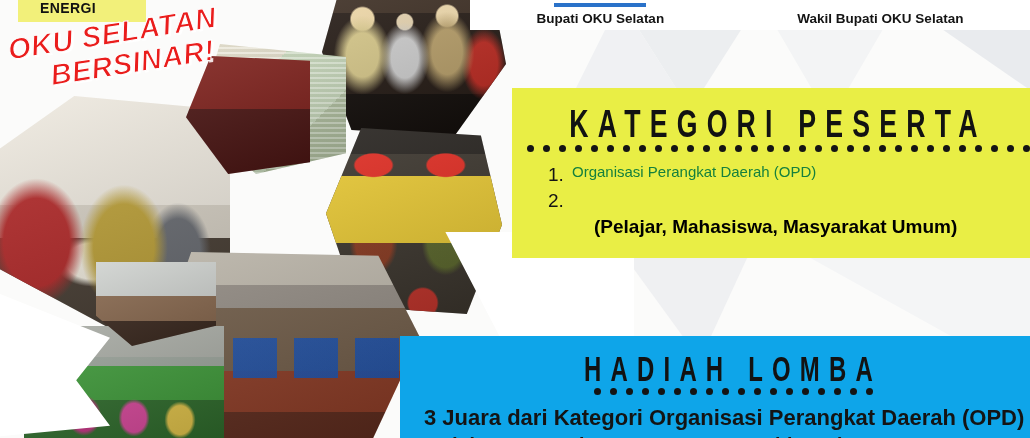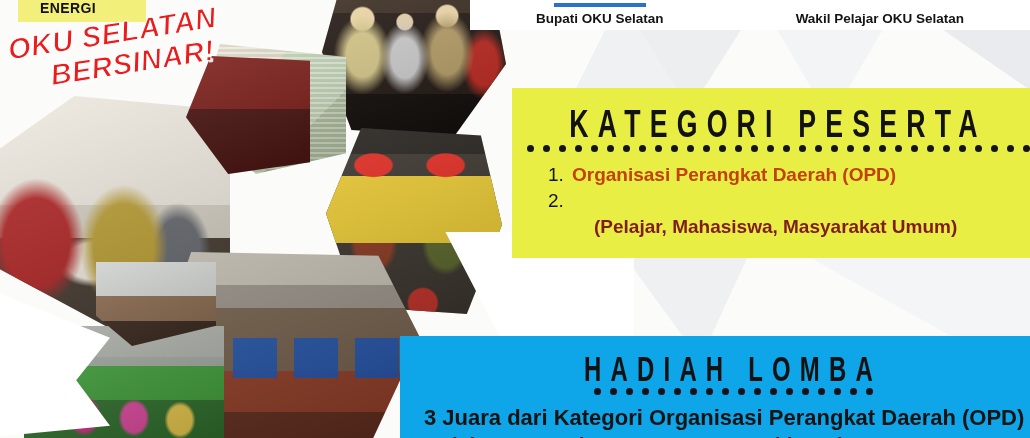--- a/index.html
+++ b/index.html
@@ -142,22 +142,22 @@
   }
   .box-kategori .box-title{ font-size:29px; padding-top:12px; }
   .box-hadiah .box-title{ font-size:26px; padding-top:11px; }
   .dots{ display:flex; justify-content:center; gap:9px; margin-top:16px; }
   .dots i{ width:7px; height:7px; border-radius:50%; background:#141414; display:block; }
   .box-hadiah .dots{ gap:9px; margin-top:15px; }
 
   .list{ margin-top:10px; padding-left:22px; }
   .list-row{ display:flex; align-items:flex-start; gap:4px; margin-bottom:1px; }
   .list-num{ font-size:19px; color:#141414; line-height:1.32; min-width:20px; }
-  .list-text{ font-size:19px; font-weight:bold; color:#c2410c; line-height:1.32; }
-  .list-sub{ font-size:19px; font-weight:bold; color:#7f1d1d; line-height:1.32; padding-left:46px; }
+  .list-text{ font-size:15px; font-weight:normal; color:#15803d; line-height:1.32; }
+  .list-sub{ font-size:19px; font-weight:bold; color:#000000; line-height:1.32; padding-left:46px; }
 
   .hadiah-body{ margin-top:9px; padding-left:10px; }
   .hadiah-line{ font-size:22px; font-weight:bold; color:#141414; line-height:1.3; }
   .hadiah-sub{ font-size:19.5px; font-weight:bold; color:#141414; line-height:1.3; padding-left:26px; }
 
   .white-wedge{
     position:absolute; z-index:6; background:#ffffff;
   }
 </style>
 </head>
@@ -245,21 +245,21 @@
     <span class="l1">OKU SELATAN</span>
     <span class="l2">BERSINAR!</span>
   </div>
 
   <div class="officials">
     <div class="off-item">
       <span class="off-bar"></span>
       <div class="off-name">Bupati OKU Selatan</div>
     </div>
     <div class="off-item">
-      <div class="off-name">Wakil Pelajar OKU Selatan</div>
+      <div class="off-name">Wakil Bupati OKU Selatan</div>
     </div>
   </div>
 
   <div class="box box-kategori">
     <div class="box-title">KATEGORI PESERTA</div>
     <div class="dots">
       <i></i>
         <i></i>
         <i></i>
         <i></i>

